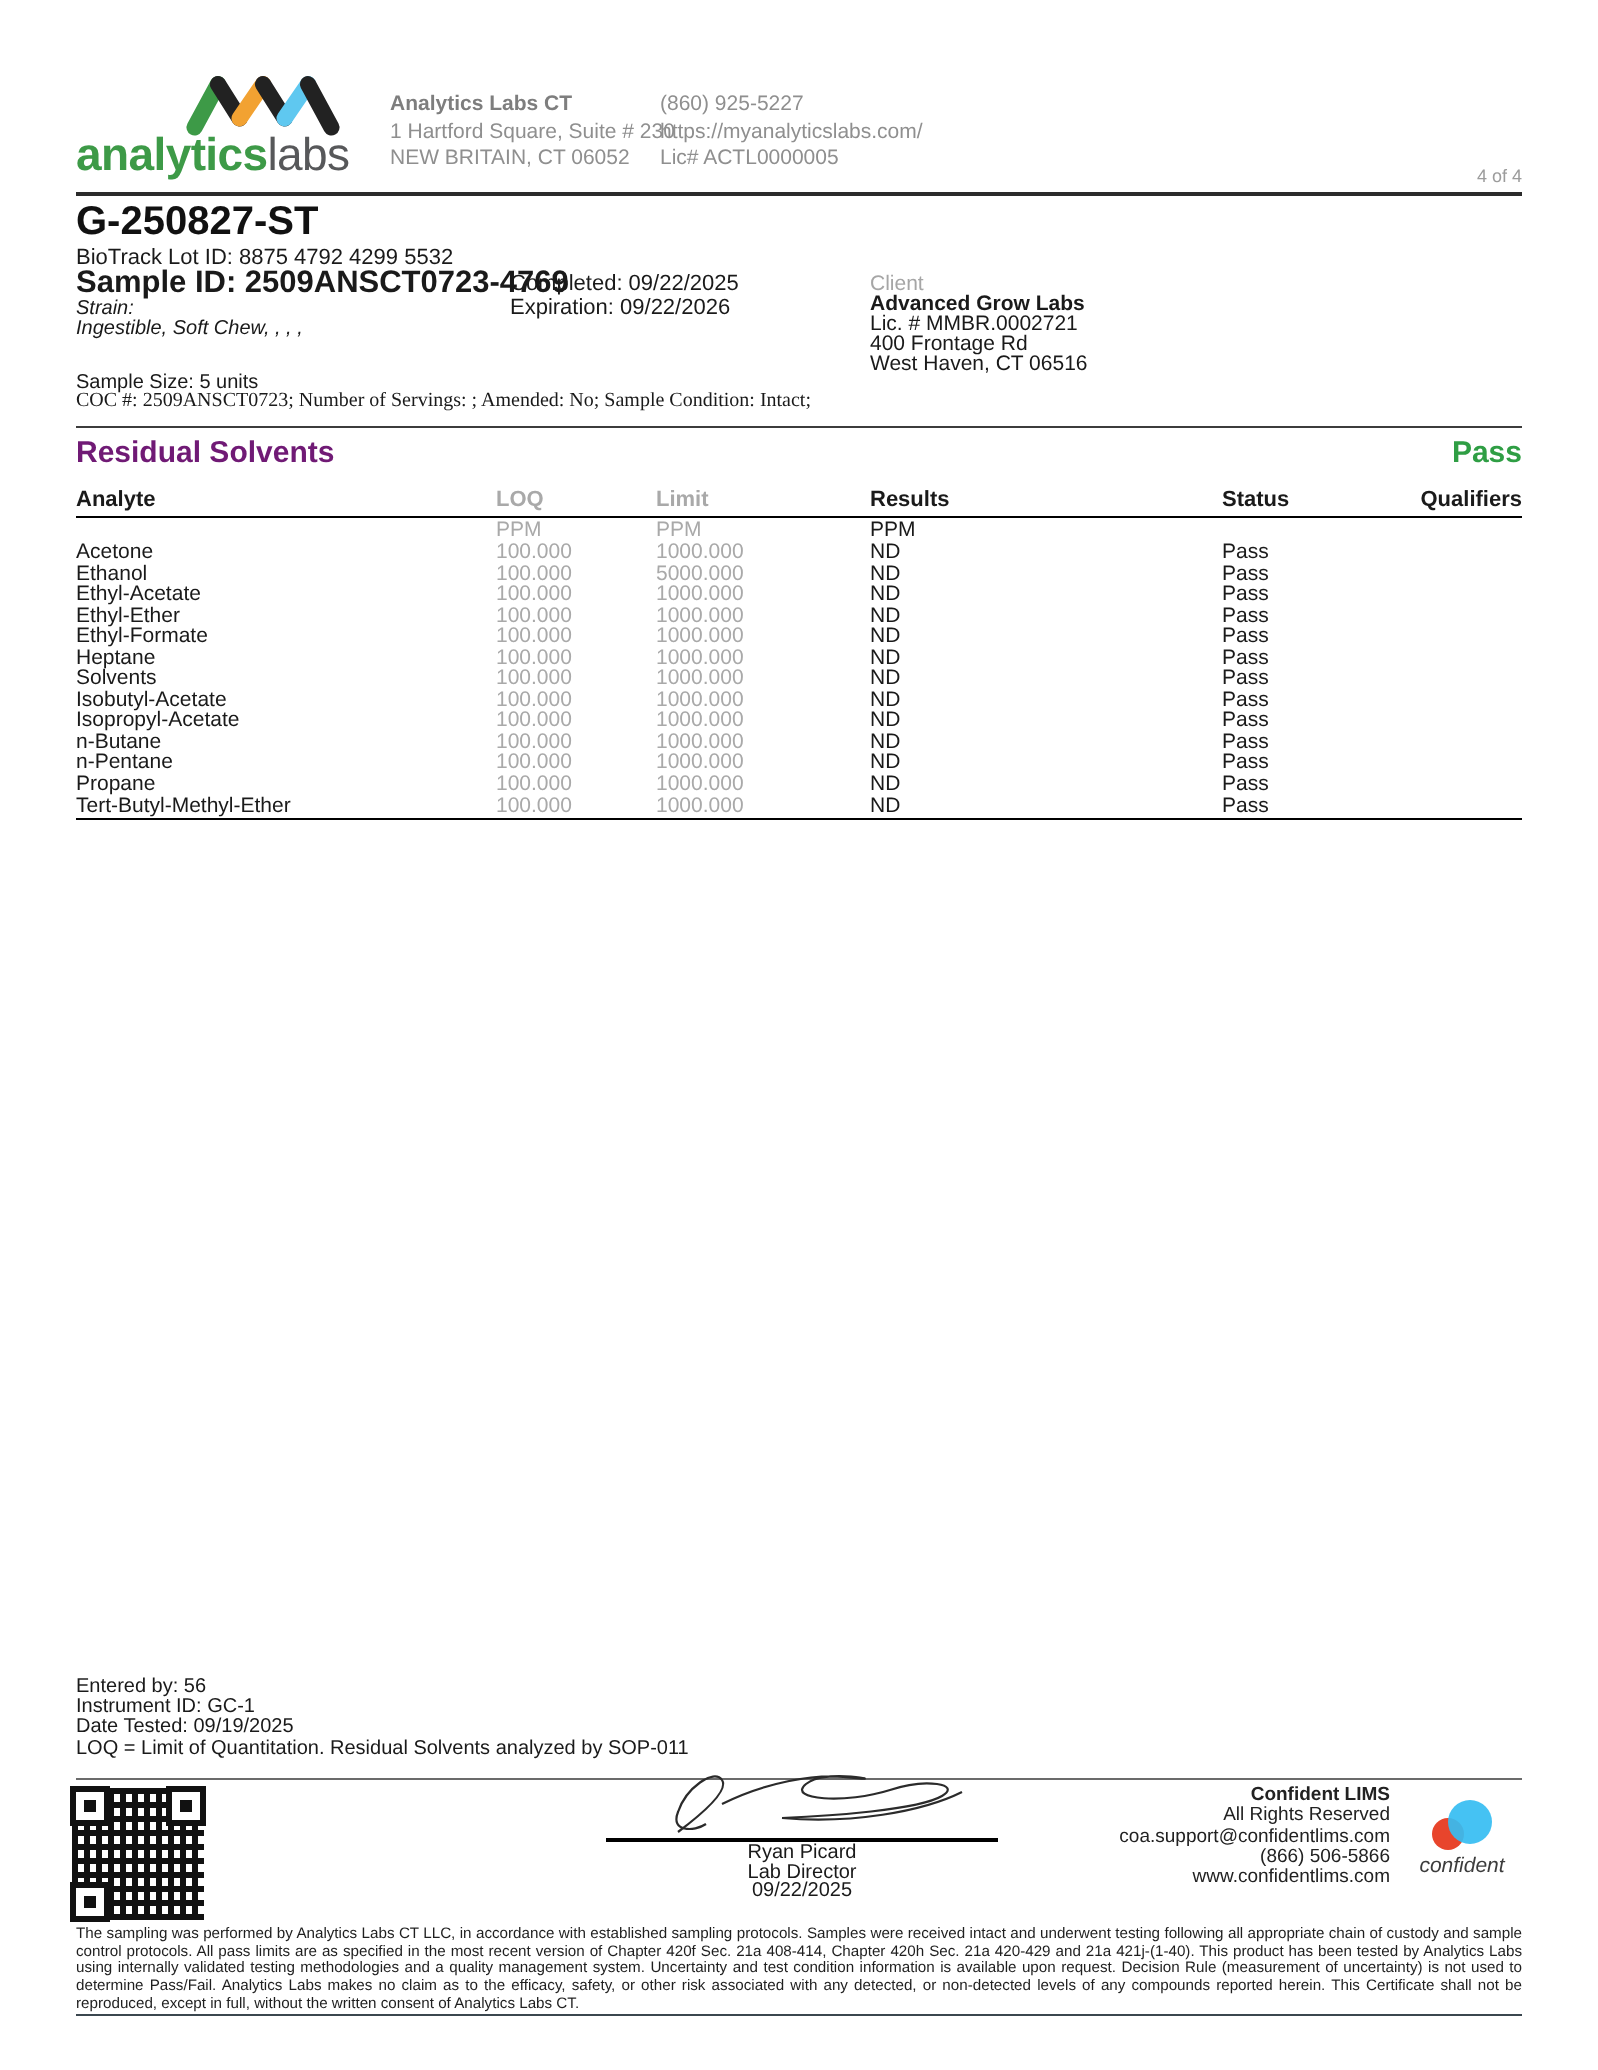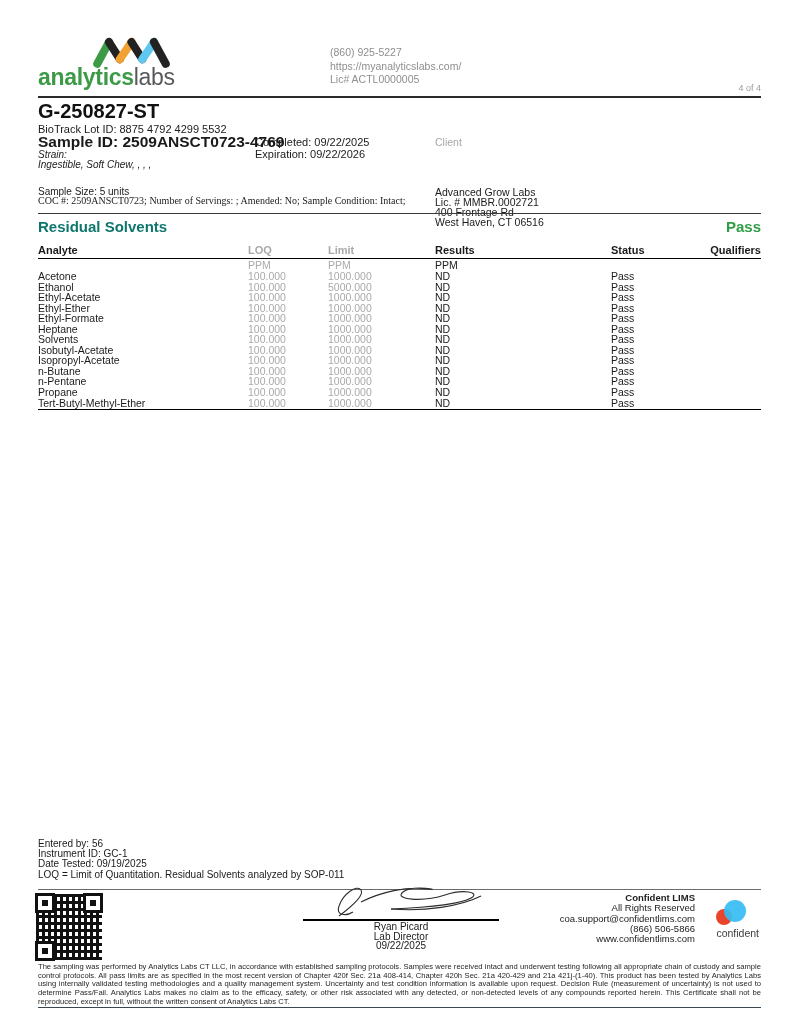--- a/index.html
+++ b/index.html
@@ -21,27 +21,27 @@
 
   
   .s-code{position:absolute;left:38px;top:100px;font-size:20px;font-weight:bold;color:#111;}
   .s-biotrack{position:absolute;left:38px;top:123px;font-size:11px;}
   .s-id{position:absolute;left:38px;top:133px;font-size:15.5px;font-weight:bold;}
   .s-completed{position:absolute;left:255px;top:136px;font-size:11px;}
   .s-expiration{position:absolute;left:255px;top:148px;font-size:11px;}
   .s-strain{position:absolute;left:38px;top:150px;font-size:10px;line-height:10px;font-style:italic;}
   .client{position:absolute;left:435px;top:137px;font-size:10.5px;line-height:10px;}
   .client .c-label{color:#a6a6a6;}
-  .client .c-name{font-weight:normal;margin-top:40px;}
+  .client .c-name{font-weight:bold;}
   .s-size{position:absolute;left:38px;top:186px;font-size:10px;}
   .s-coc{position:absolute;left:38px;top:195px;font-size:10px;font-family:Liberation Serif, serif;}
 
   
   .sec-line{position:absolute;left:38px;right:38px;top:213px;height:1px;background:#3c3c3c;}
-  .rs-title{position:absolute;left:38px;top:218px;font-size:15px;font-weight:600;color:#0f766e;}
+  .rs-title{position:absolute;left:38px;top:218px;font-size:15px;font-weight:600;color:#701a75;}
   .rs-status{position:absolute;right:38px;top:218px;font-size:15px;font-weight:600;color:#2f9e44;}
 
   .tbl{position:absolute;left:38px;right:38px;top:244px;}
   .t-grid{display:grid;grid-template-columns:210px 80px 107px 176px 124px 1fr;}
   .t-head{font-size:11px;font-weight:bold;padding-bottom:2px;border-bottom:1.5px solid #000;}
   .t-units{font-size:10.5px;line-height:11px;padding-top:1px;}
   .t-row{font-size:10.5px;line-height:10.55px;}
   .c-left{text-align:left;}
   .c-right{text-align:left;}
   .c-center{text-align:left;}
@@ -60,21 +60,21 @@
       display:flex;align-items:center;justify-content:center;}
   .fp-tl{left:-1px;top:-1px;} .fp-tr{right:-1px;top:-1px;} .fp-bl{left:-1px;bottom:-1px;}
   .fpc{width:6px;height:6px;background:#111;}
   .sig-svg{position:absolute;left:295px;top:882px;width:210px;height:38px;}
   .sig-line{position:absolute;left:303px;top:919px;width:196px;height:2px;background:#000;}
   .sig-block{position:absolute;left:303px;top:922px;width:196px;text-align:center;
              font-size:10px;line-height:9.6px;}
   .lims-text{position:absolute;right:104px;top:893px;text-align:right;font-size:9.5px;
              line-height:10.3px;color:#222;}
   .lims-text .strong{font-weight:600;}
-  .lims-logo{position:absolute;left:703px;top:898px;width:56px;height:46px;text-align:right;}
+  .lims-logo{position:absolute;left:703px;top:898px;width:56px;height:46px;text-align:center;font-style:italic;}
   .lims-logo svg{width:40px;height:30px;display:block;margin:0 auto;}
   .lims-logo .lims-word{font-size:10.5px;color:#3c3c3c;line-height:10px;}
   .disclaimer{position:absolute;left:38px;right:38px;top:963px;font-size:7.6px;
               line-height:8.7px;text-align:justify;color:#1f1f1f;}
   .bottom-line{position:absolute;left:38px;right:38px;top:1007px;height:1px;background:#3b474f;}
 </style>
 </head>
 <body>
 
 <div class="page">
@@ -84,20 +84,25 @@
       <path d="M7 33 L20 9" stroke="#3d9a47"></path>
       <path d="M20 9 L32 28" stroke="#222222"></path>
       <path d="M32 28 L45 9" stroke="#f2a232"></path>
       <path d="M45 9 L57 28" stroke="#222222"></path>
       <path d="M57 28 L70 9" stroke="#5fc8f0"></path>
       <path d="M70 9 L83 33" stroke="#222222"></path>
     </g>
   </svg>
   <div class="wordmark"><span class="wm1">analytics</span><span class="wm2">labs</span></div>
 
+  <div class="lab-col lab-col1">
+    <div class="strong">Analytics Labs CT</div>
+    <div>1 Hartford Square, Suite # 230</div>
+    <div>NEW BRITAIN, CT 06052</div>
+  </div>
   <div class="lab-col lab-col2">
     <div>(860) 925-5227</div>
     <div>https://myanalyticslabs.com/</div>
     <div>Lic# ACTL0000005</div>
   </div>
 
   <div class="page-num">4 of 4</div>
   <div class="hdr-line"></div>
 
   <div class="s-code">G-250827-ST</div>

